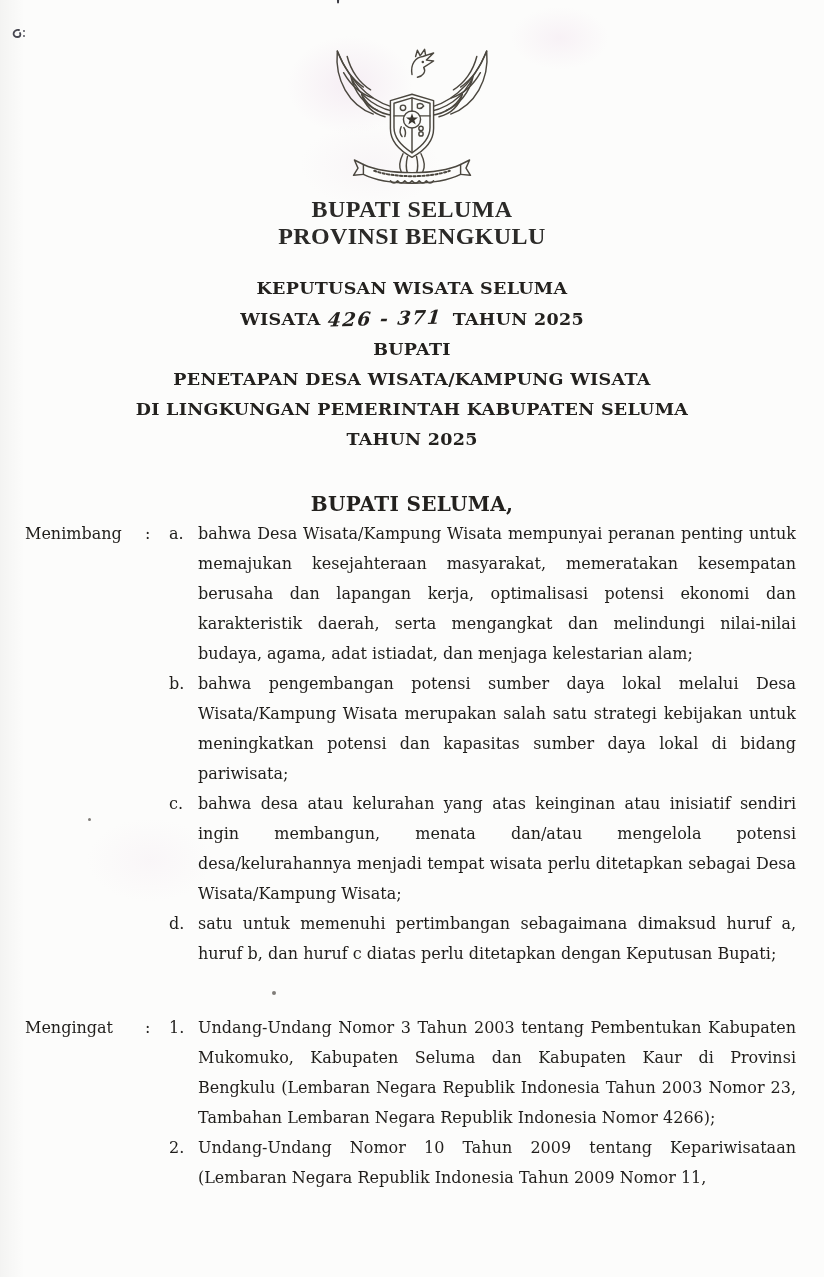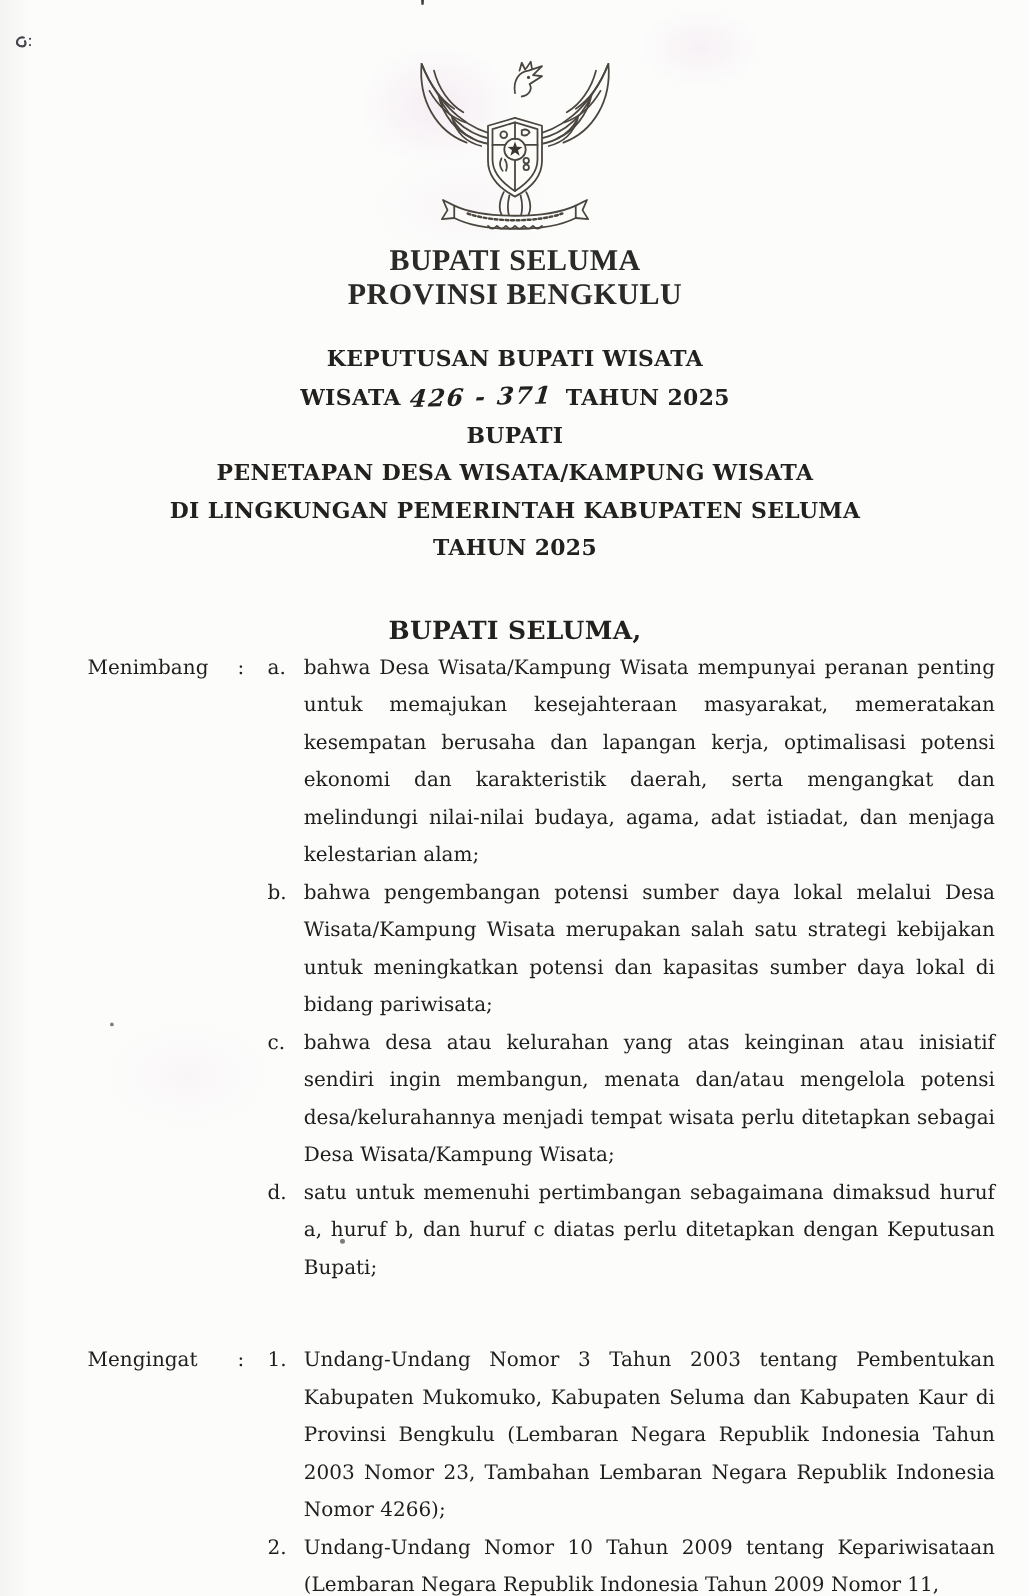--- a/index.html
+++ b/index.html
@@ -51,21 +51,21 @@
     margin-top:35px;text-align:center;
     font-size:20px;font-weight:bold;letter-spacing:0.3px;
     line-height:30px;color:#23211e;
   }
   .clause{
     display:flex;
     margin:0 28px 0 25px;
     font-size:16px;line-height:30px;
   }
   .clause--mengingat{margin-top:44px;}
-  .clause-label{width:120px;flex:0 0 120px;margin-left:45px;}
+  .clause-label{width:120px;flex:0 0 120px;}
   .clause-colon{width:24px;flex:0 0 24px;}
   .clause-items{flex:1;}
   .clause-item{display:flex;}
   .clause-item .marker{width:29px;flex:0 0 29px;}
   .clause-item .item-text{flex:1;text-align:justify;}
   .speck{
     position:absolute;width:4px;height:4px;border-radius:50%;
     background:#55524c;opacity:0.75;
   }
   .speck-1{left:88px;top:818px;width:3px;height:3px;}
@@ -141,21 +141,21 @@
       </g>
     </svg>
   </div>
 
   <div class="org-header">
     <div>BUPATI SELUMA</div>
     <div>PROVINSI BENGKULU</div>
   </div>
 
   <div class="title-block">
-    <div>KEPUTUSAN BUPATI WISATA</div>
+    <div>KEPUTUSAN WISATA SELUMA</div>
     <div><span>WISATA</span><span class="handwritten">426 - 371</span><span class="nomor-year">TAHUN 2025</span></div>
     <div>BUPATI</div>
     <div>PENETAPAN DESA WISATA/KAMPUNG WISATA</div>
     <div>DI LINGKUNGAN PEMERINTAH KABUPATEN SELUMA</div>
     <div>TAHUN 2025</div>
   </div>
 
   <div class="salutation">BUPATI SELUMA,</div>
 
   <section class="clause">

